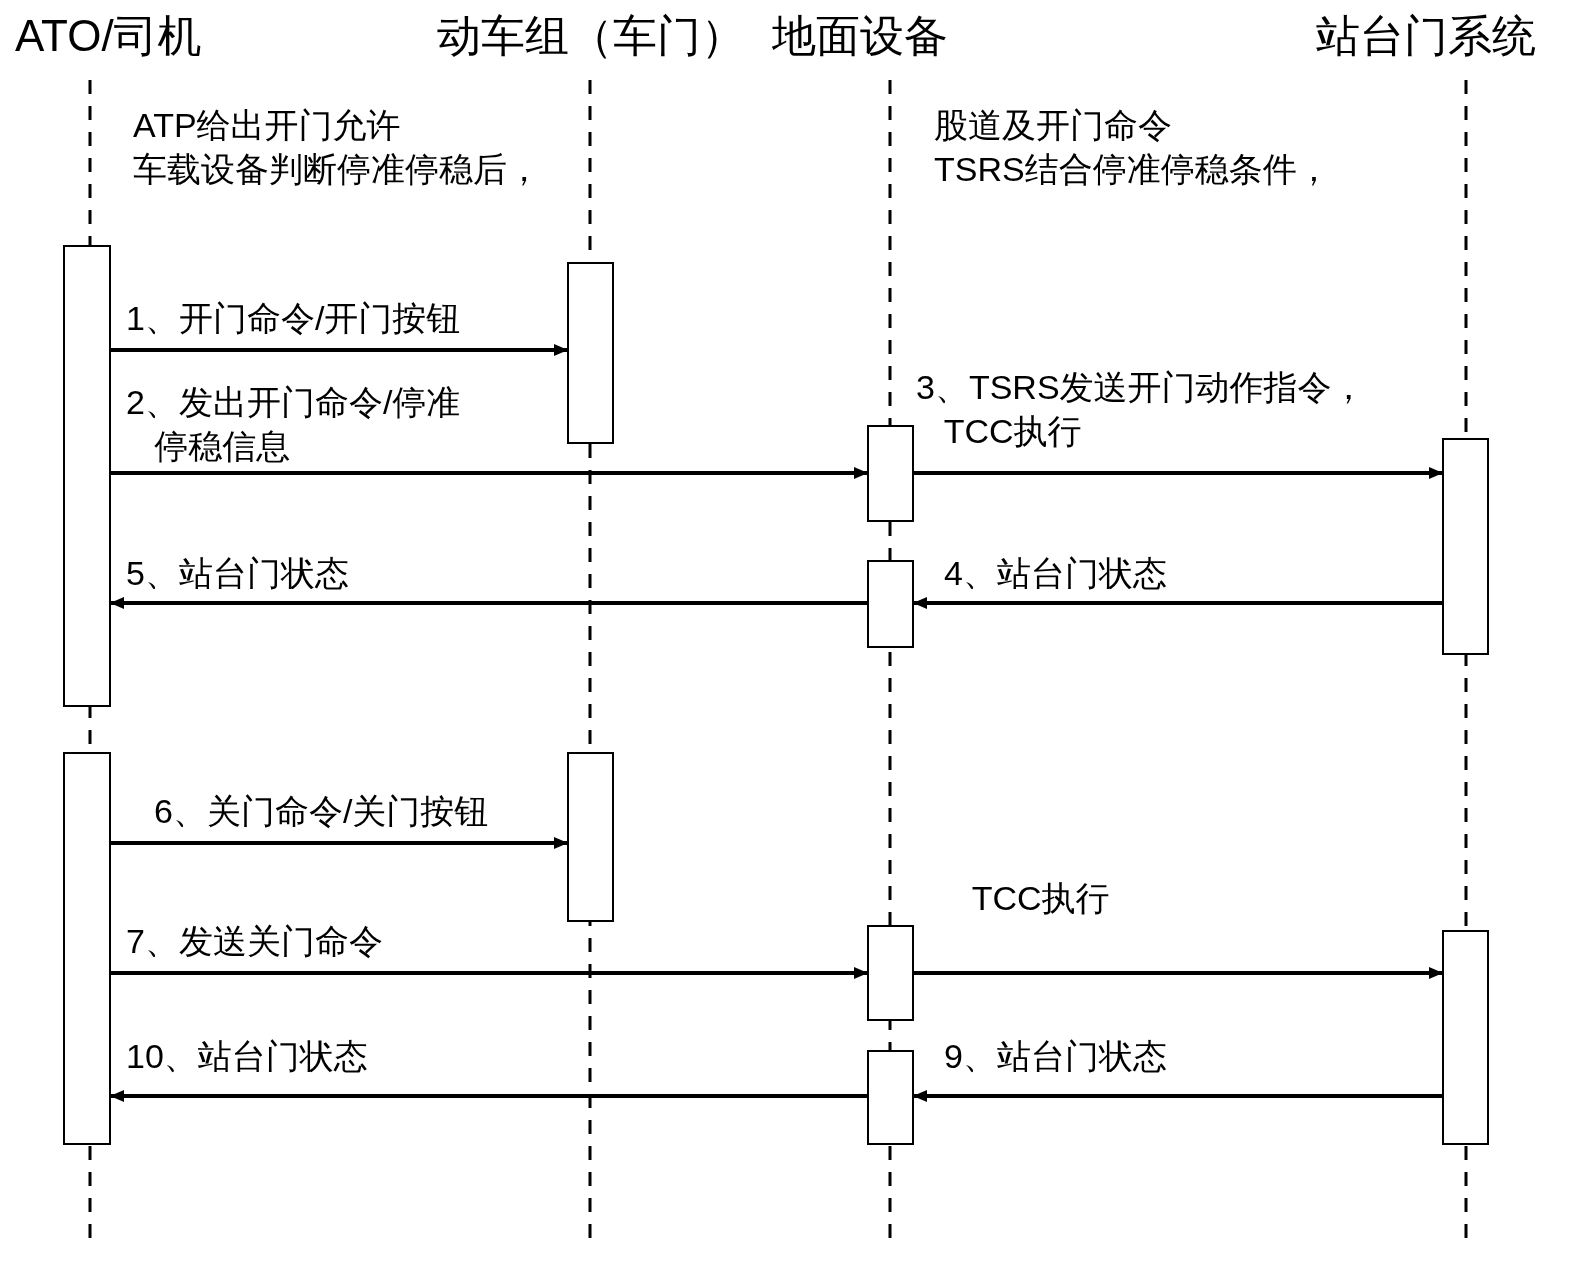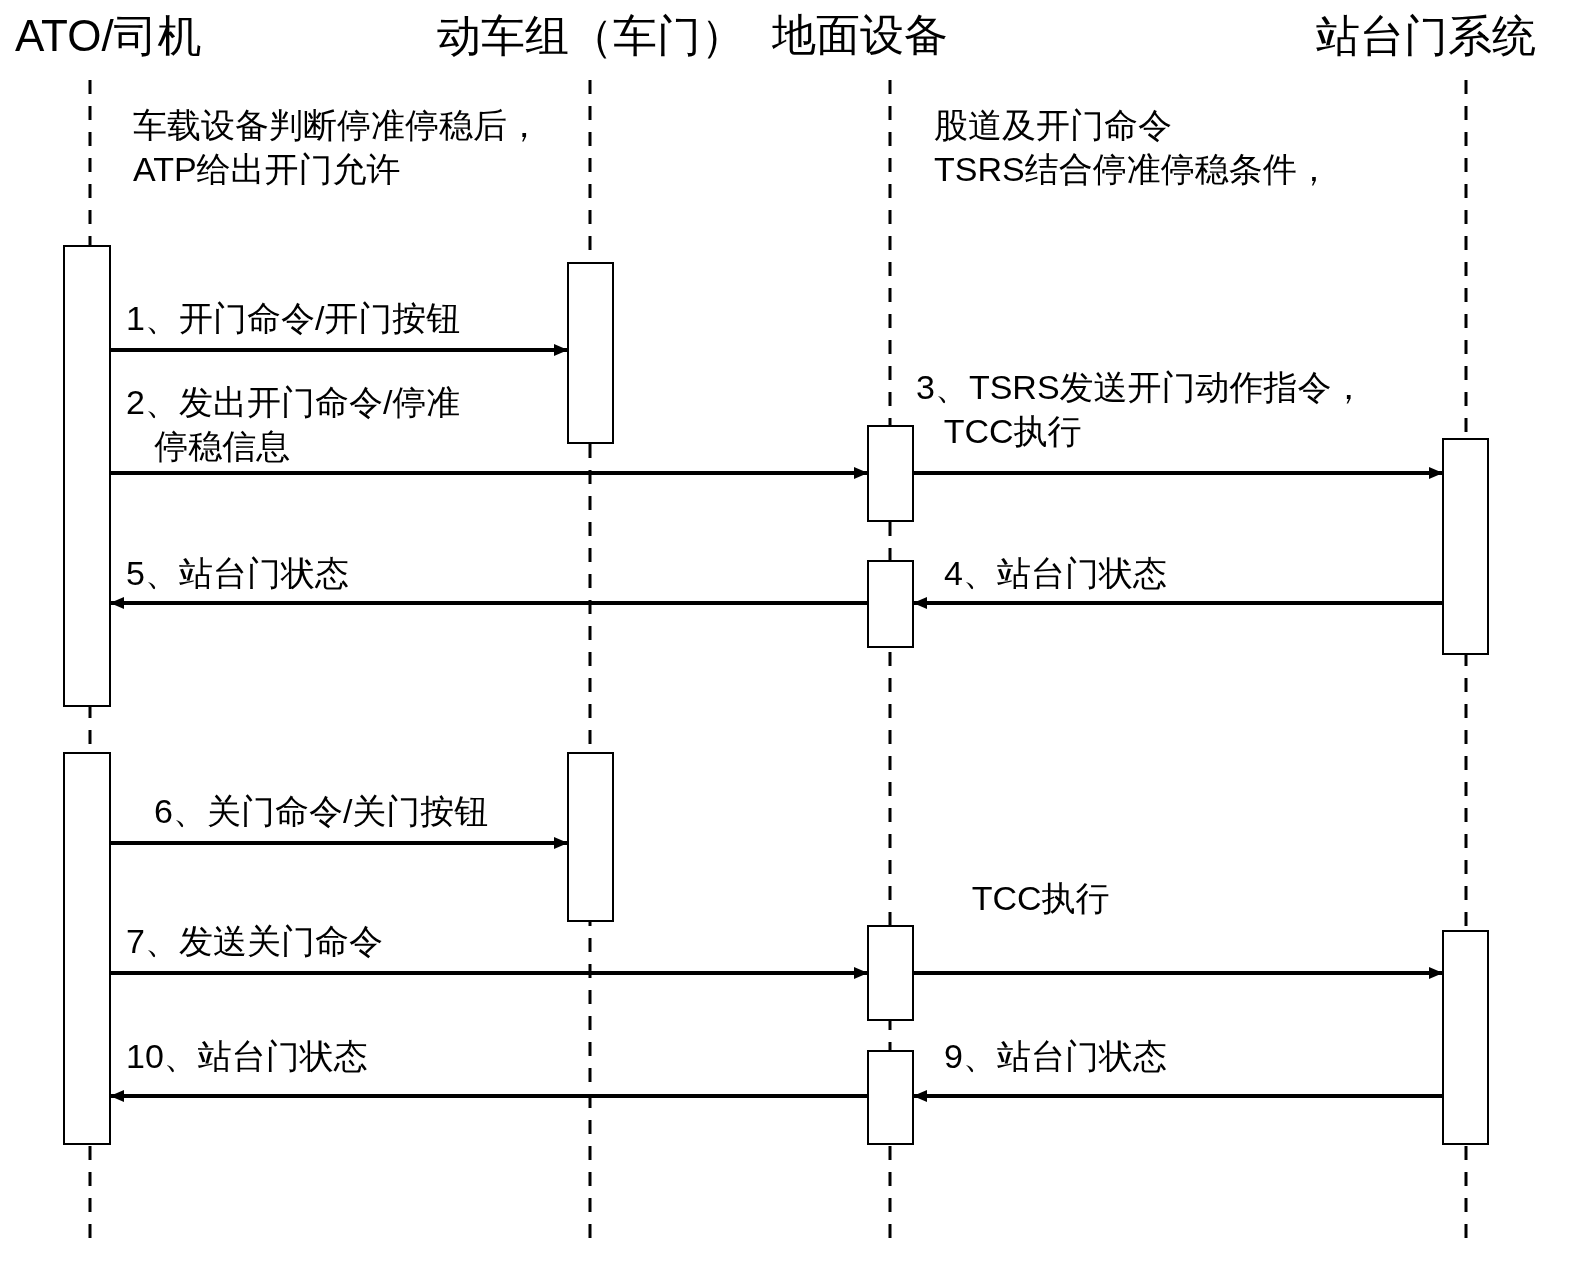--- a/index.html
+++ b/index.html
@@ -79,25 +79,25 @@
         <line x1="111" x2="867" y1="973" y2="973" stroke="#000000" stroke-width="4" marker-end="url(#arrow-right)"></line>
         <line x1="914" x2="1442" y1="973" y2="973" stroke="#000000" stroke-width="4" marker-end="url(#arrow-right)"></line>
         <line x1="1442" x2="914" y1="1096" y2="1096" stroke="#000000" stroke-width="4" marker-end="url(#arrow-left)"></line>
         <line x1="867" x2="111" y1="1096" y2="1096" stroke="#000000" stroke-width="4" marker-end="url(#arrow-left)"></line>
       </g>
   </svg>
 
   <div id="headers-group">
       <div class="lifeline-header" style="left: 15px; top: 14px;">ATO/司机</div>
       <div class="lifeline-header" style="left: 404px; top: 14px; margin-left: 33px;">动车组（车门）</div>
-      <div class="lifeline-header" style="left: 772px; top: 14px; font-family: Liberation Serif, serif;">地面设备</div>
+      <div class="lifeline-header" style="left: 772px; top: 14px;">地面设备</div>
       <div class="lifeline-header" style="left: 1316px; top: 14px;">站台门系统</div>
     </div>
   <div id="notes-group">
-      <div class="note-text" style="left: 133px; top: 104px;"><div>车载设备判断停准停稳后，</div><div>ATP给出开门允许</div></div>
+      <div class="note-text" style="left: 133px; top: 104px;"><div>ATP给出开门允许</div><div>车载设备判断停准停稳后，</div></div>
       <div class="note-text" style="left: 934px; top: 104px;"><div>股道及开门命令</div><div>TSRS结合停准停稳条件，</div></div>
     </div>
   <div id="activations-group">
       <div class="activation" style="left: 63px; top: 245px; width: 48px; height: 462px;"></div>
       <div class="activation" style="left: 567px; top: 262px; width: 47px; height: 182px;"></div>
       <div class="activation" style="left: 867px; top: 425px; width: 47px; height: 97px;"></div>
       <div class="activation" style="left: 1442px; top: 438px; width: 47px; height: 217px;"></div>
       <div class="activation" style="left: 867px; top: 560px; width: 47px; height: 88px;"></div>
       <div class="activation" style="left: 63px; top: 752px; width: 48px; height: 393px;"></div>
       <div class="activation" style="left: 567px; top: 752px; width: 47px; height: 170px;"></div>

